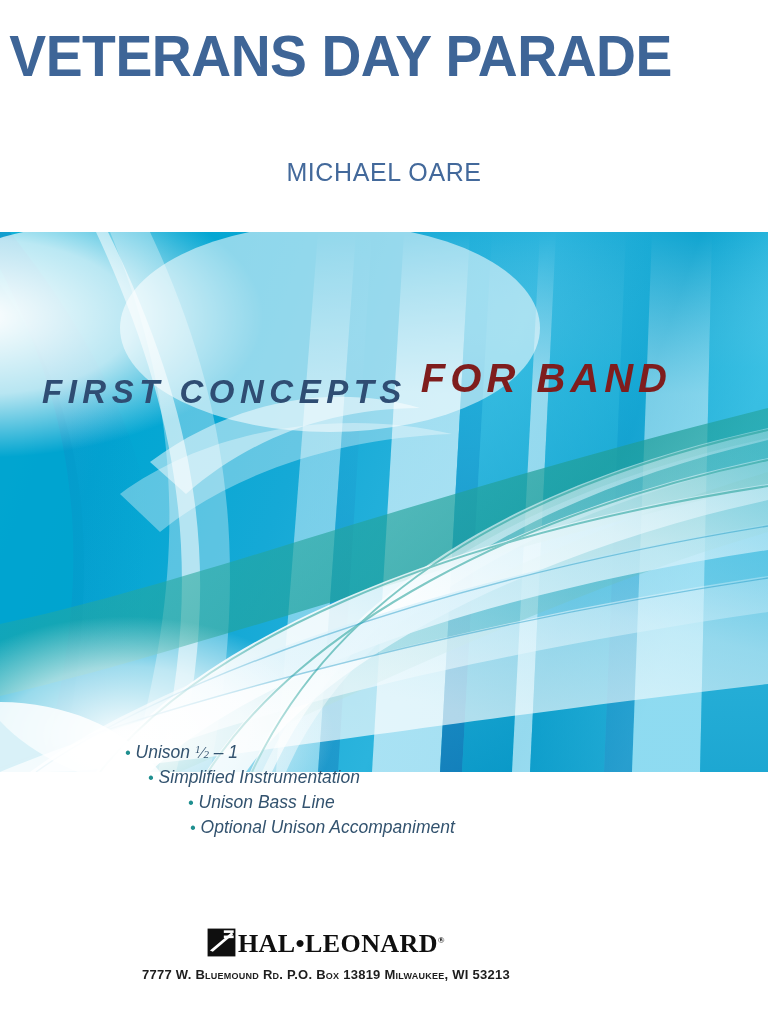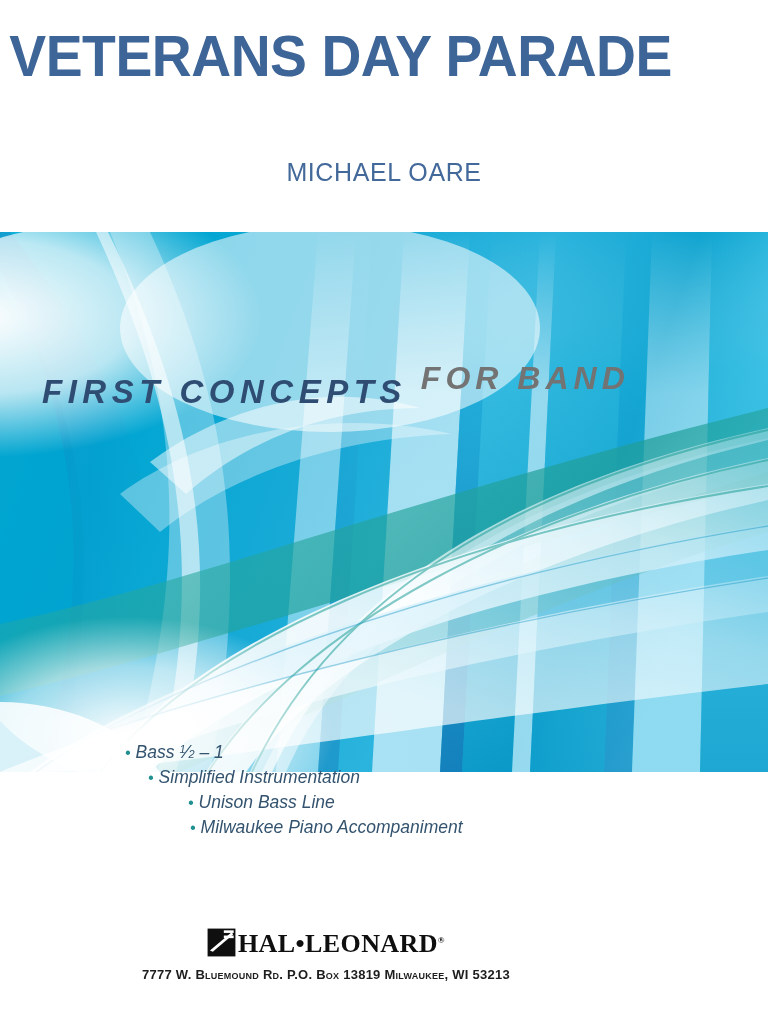--- a/index.html
+++ b/index.html
@@ -90,23 +90,23 @@
     font-style: italic;
     font-size: 33px;
     letter-spacing: 5.5px;
     color: #2f4d73;
     margin-top: 28px;
   }
   .series-for {
     font-family: "Liberation Sans Narrow", "Liberation Sans", sans-serif;
     font-weight: bold;
     font-style: italic;
-    font-size: 32px;
+    font-size: 40px;
     letter-spacing: 5px;
-    color: #737373;
+    color: #7f1d1d;
     margin-left: 14px;
   }
 
   
   .bullets {
     position: absolute;
     left: 0;
     top: 740px;
     width: 768px;
     z-index: 35;
@@ -127,20 +127,21 @@
     margin-right: 5px;
     line-height: 1;
   }
   .b1 { padding-left: 125px; }
   .b2 { padding-left: 148px; }
   .b3 { padding-left: 188px; }
   .b4 { padding-left: 190px; }
   .frac {
     font-style: italic;
     font-size: 17.5px;
+    font-family: Liberation Serif, serif;
   }
   .frac sup { font-size: 11px; vertical-align: 0.42em; }
   .frac sub { font-size: 11px; vertical-align: 0.04em; }
 
   
   .publisher {
     position: absolute;
     left: 0;
     top: 928px;
     width: 652px;
@@ -347,36 +348,36 @@
 
   <div class="series-line">
     <span class="series-first">FIRST CONCEPTS</span>
     <span class="series-for">FOR BAND</span>
   </div>
 
   <div class="bullets">
 
     <div class="bullet-row b1">
       <span class="dot">•</span>
-      <span><span>Bass </span><span class="frac"><sup>1</sup>⁄<sub>2</sub></span><span> – 1</span></span>
+      <span><span>Unison </span><span class="frac"><sup>1</sup>⁄<sub>2</sub></span><span> – 1</span></span>
     </div>
 
     <div class="bullet-row b2">
       <span class="dot">•</span>
       <span>Simplified Instrumentation</span>
     </div>
 
     <div class="bullet-row b3">
       <span class="dot">•</span>
       <span>Unison Bass Line</span>
     </div>
 
     <div class="bullet-row b4">
       <span class="dot">•</span>
-      <span>Milwaukee Piano Accompaniment</span>
+      <span>Optional Unison Accompaniment</span>
     </div>
 
   </div>
 
   <div class="publisher">
     <div class="hl-logo">
       <svg class="hl-mark" viewBox="0 0 100 100" xmlns="http://www.w3.org/2000/svg">
         <rect x="2" y="2" width="96" height="96" fill="#0f0f0f"></rect>
         <path d="M10 78 L86 14 L90 22 L20 82 Z" fill="#ffffff"></path>
         <rect x="58" y="8" width="34" height="9" fill="#ffffff"></rect>

